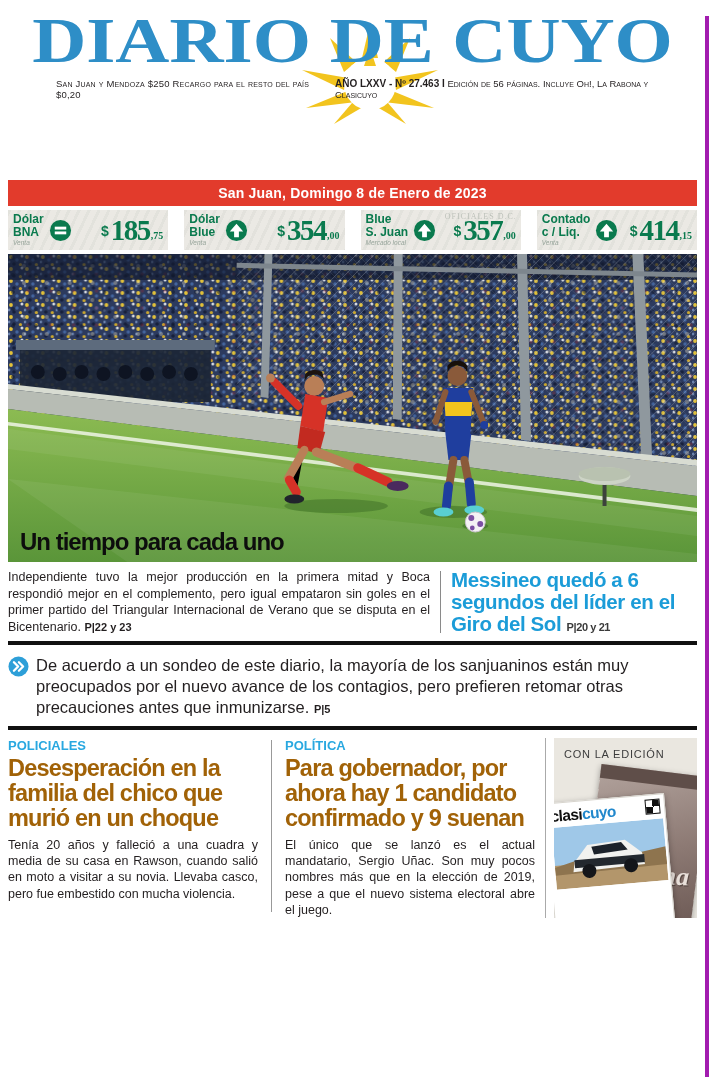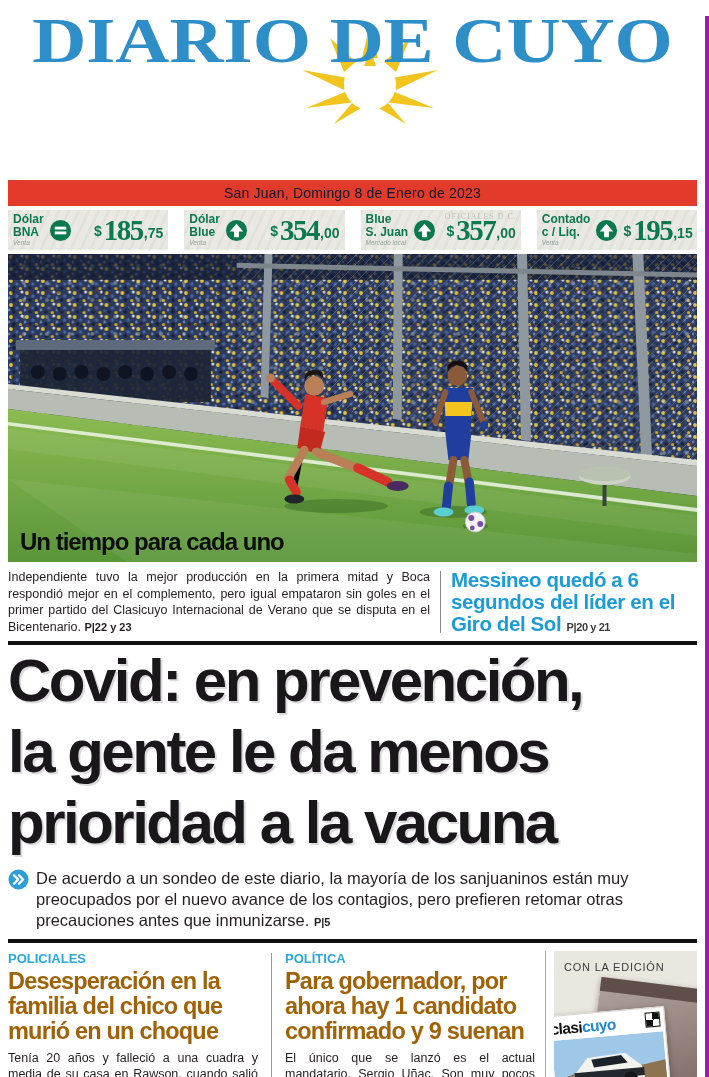--- a/index.html
+++ b/index.html
@@ -25,21 +25,21 @@
   .masthead-notes {
     position:absolute; left:0; right:0; top:62px; z-index:3;
     display:flex; justify-content:space-between; align-items:flex-end;
     font-size:9.5px; color:#231f20; padding:0 6px 0 48px;
   }
   .note-left { font-variant:small-caps; letter-spacing:.2px; }
   .note-right { font-variant:small-caps; }
   .note-right b { font-variant:normal; font-size:10px; }
   .date-bar {
     position:relative; z-index:4; margin-top:82px; height:26px;
-    background:#e23b2c; color:#0f172a; font-weight:400; font-size:14px;
+    background:#e23b2c; color:#ffffff; font-weight:700; font-size:14px;
     display:flex; align-items:center; justify-content:center; letter-spacing:.2px;
   }
 
   
   .fx-strip { display:flex; gap:16px; margin-top:4px; height:40px;justify-content:flex-end; }
   .fx-card {
     flex:1; display:flex; align-items:center; gap:5px; padding:2px 5px;
     background:
       repeating-linear-gradient(115deg, rgba(120,130,120,.07) 0 3px, rgba(0,0,0,0) 3px 9px),
       #ebe9e4;
@@ -49,21 +49,21 @@
     position:absolute; right:4px; top:2px; font-size:8px; letter-spacing:1px;
     color:#9aa39a; opacity:.55; font-family:"Liberation Serif", serif;
   }
   .fx-label { line-height:1; color:#0a7a4e; font-weight:700; font-size:12px; }
   .fx-label .l2 { display:block; margin-top:1px; }
   .fx-sub { display:block; font-size:6.5px; font-weight:400; color:#96a49a; margin-top:2px; font-style:italic; }
   .fx-icon { flex:0 0 auto; width:23px; height:23px; }
   .fx-price { display:flex; align-items:flex-end; color:#0a7a4e; font-weight:700; margin-left:auto; }
   .fx-price .cur { font-size:14px; margin:0 2px 3px 0; }
   .fx-price .int { font-size:29px; line-height:.85; letter-spacing:-1.5px;font-family:Liberation Serif, serif; }
-  .fx-price .dec { font-size:14px; margin:0 0 1px 1px; }
+  .fx-price .dec { font-size:10px; margin:0 0 1px 1px;font-family:Liberation Serif, serif; }
 
   
   .photo { position:relative; margin-top:4px; height:308px; background:#2c3a5e; }
   .photo svg { display:block; width:100%; height:100%; }
   .photo-caption {
     position:absolute; left:12px; bottom:6px; z-index:5;
     font-size:24px; font-weight:800; letter-spacing:-1px; color:#0d0d0d;
   }
 
   
@@ -148,20 +148,24 @@
           <polygon points="138,38 92,46 96,58"></polygon>
           <polygon points="6,76 50,58 56,70"></polygon>
           <polygon points="134,76 90,58 84,70"></polygon>
           <polygon points="34,92 58,64 68,72"></polygon>
           <polygon points="106,92 82,64 72,72"></polygon>
         </g>
         <circle cx="70" cy="52" r="26" fill="#ffffff"></circle>
         <polygon points="70,16 76,34 64,34" fill="#f2c41e"></polygon>
       </svg>
       <div class="masthead-title">DIARIO DE CUYO</div>
+      <div class="masthead-notes">
+        <span class="note-left">San Juan y Mendoza $250   Recargo para el resto del país $0,20</span>
+        <span class="note-right"><b>AÑO LXXV - Nº 27.463 I</b><span> Edición de 56 páginas. Incluye Oh!, La Rabona y Clasicuyo</span></span>
+      </div>
     </div>
     <div class="date-bar">San Juan, Domingo 8 de Enero de 2023</div>
 
     <div class="fx-strip">
       <div class="fx-card">
         <div class="fx-label">
           <span>Dólar</span>
           <span class="l2">BNA</span>
           <span class="fx-sub">Venta</span>
         </div>
@@ -214,21 +218,21 @@
           <span>Contado</span>
           <span class="l2">c / Liq.</span>
           <span class="fx-sub">Venta</span>
         </div>
         <svg class="fx-icon" viewBox="0 0 24 24">
             <circle cx="12" cy="12" r="11" fill="#0a7a4e"></circle>
             <path d="M12 5 L19 13 L14.5 13 L14.5 19 L9.5 19 L9.5 13 L5 13 Z" fill="#fff"></path>
           </svg>
         <div class="fx-price">
           <span class="cur">$</span>
-          <span class="int">195</span>
+          <span class="int">414</span>
           <span class="dec">,15</span>
         </div>
       </div>
     </div>
 
     <div class="photo">
       <svg viewBox="0 0 693 308" preserveAspectRatio="none" aria-hidden="true">
         <defs>
           <pattern id="crowd" width="16" height="12" patternUnits="userSpaceOnUse">
             <rect width="16" height="12" fill="#2c3a5e"></rect>
@@ -335,32 +339,27 @@
           <circle cx="470" cy="268" r="10" fill="#f4f2f4" stroke="#c9c4cc" stroke-width="1"></circle>
           <circle cx="466" cy="264" r="3" fill="#7b4fa3"></circle>
           <circle cx="475" cy="270" r="3" fill="#7b4fa3"></circle>
           <circle cx="467" cy="274" r="2.4" fill="#7b4fa3"></circle>
         </g>
       </svg>
       <div class="photo-caption">Un tiempo para cada uno</div>
     </div>
 
     <div class="lead-row">
-      <p class="lead-text"><span>Independiente tuvo la mejor producción en la primera mitad y Boca respondió mejor en el complemento, pero igual empataron sin goles en el primer partido del Clasicuyo Internacional de Verano que se disputa en el Bicentenario. </span><span class="pref">P|22 y 23</span></p>
+      <p class="lead-text"><span>Independiente tuvo la mejor producción en la primera mitad y Boca respondió mejor en el complemento, pero igual empataron sin goles en el primer partido del Triangular Internacional de Verano que se disputa en el Bicentenario. </span><span class="pref">P|22 y 23</span></p>
       <div class="lead-div"></div>
       <div class="side-head"><span>Messineo quedó a 6 segundos del líder en el Giro del Sol </span><span class="pref">P|20 y 21</span></div>
     </div>
 
     <div class="rule"></div>
 
-    <div class="headline">
-      <div>Covid: en prevención,</div>
-      <div>la gente le da menos</div>
-      <div>prioridad a la vacuna</div>
-    </div>
     <div class="deck">
       <svg class="deck-icon" viewBox="0 0 22 22">
           <circle cx="11" cy="11" r="10.5" fill="#2d9fd8"></circle>
           <path d="M6.2 6.5 L10.6 11 L6.2 15.5" stroke="#fff" stroke-width="2.4" fill="none" stroke-linecap="round" stroke-linejoin="round"></path>
           <path d="M11.4 6.5 L15.8 11 L11.4 15.5" stroke="#fff" stroke-width="2.4" fill="none" stroke-linecap="round" stroke-linejoin="round"></path>
         </svg>
       <p class="deck-text"><span>De acuerdo a un sondeo de este diario, la mayoría de los sanjuaninos están muy preocupados por el nuevo avance de los contagios, pero prefieren retomar otras precauciones antes que inmunizarse. </span><span class="pref">P|5</span></p>
     </div>
 
     <div class="rule"></div>

